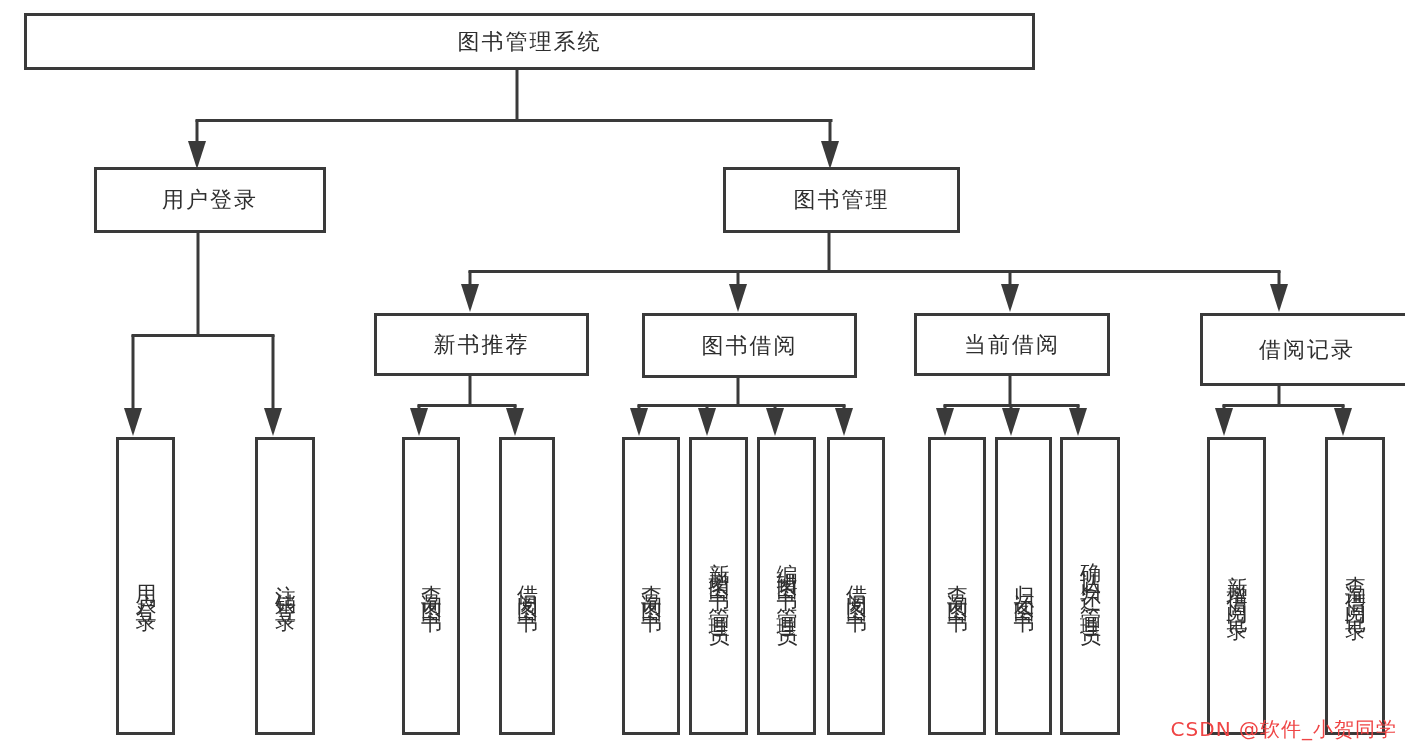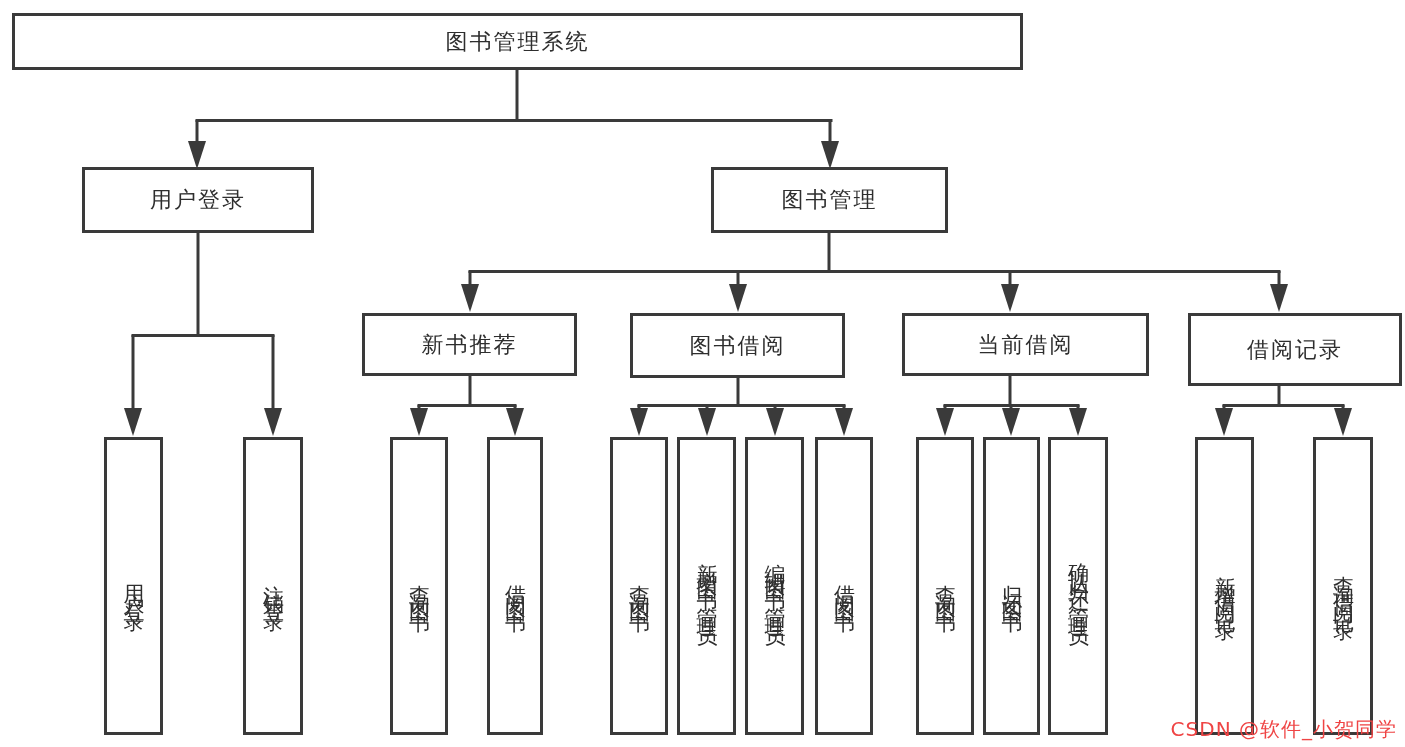--- a/index.html
+++ b/index.html
@@ -18,20 +18,21 @@
     width: 1405px; height: 747px;
   }
   .node {
     position: absolute;
     box-sizing: border-box;
     background: #ffffff;
     border: 3px solid #3a3a3a;
     display: flex;
     align-items: center;
     justify-content: center;
+    margin-left: 12px;
   }
   .hbox {
     font-size: 22px;
     letter-spacing: 2px;
     white-space: nowrap;
   }
   .vbox {
     top: 437px;
     height: 298px;
   }
@@ -138,21 +139,21 @@
   <div class="node hbox" style="left:362px; top:313px; width:215px; height:63px;">
     <span>新书推荐</span>
   </div>
 
   <div class="node hbox" style="left:711px; top:167px; width:237px; height:66px;">
     <span>图书管理</span>
   </div>
   <div class="node hbox" style="left:630px; top:313px; width:215px; height:65px;">
     <span>图书借阅</span>
   </div>
-  <div class="node hbox" style="left:902px; top:313px; width:247px; height:63px;">
+  <div class="node hbox" style="left:902px; top:313px; width:196px; height:63px;">
     <span>当前借阅</span>
   </div>
   <div class="node hbox" style="left:1188px; top:313px; width:214px; height:73px;">
     <span>借阅记录</span>
   </div>
 
   <div class="node vbox" style="left:104px; width:59px;">
     <span class="vtext">用户登录</span>
   </div>
   <div class="node vbox" style="left:243px; width:60px;">

